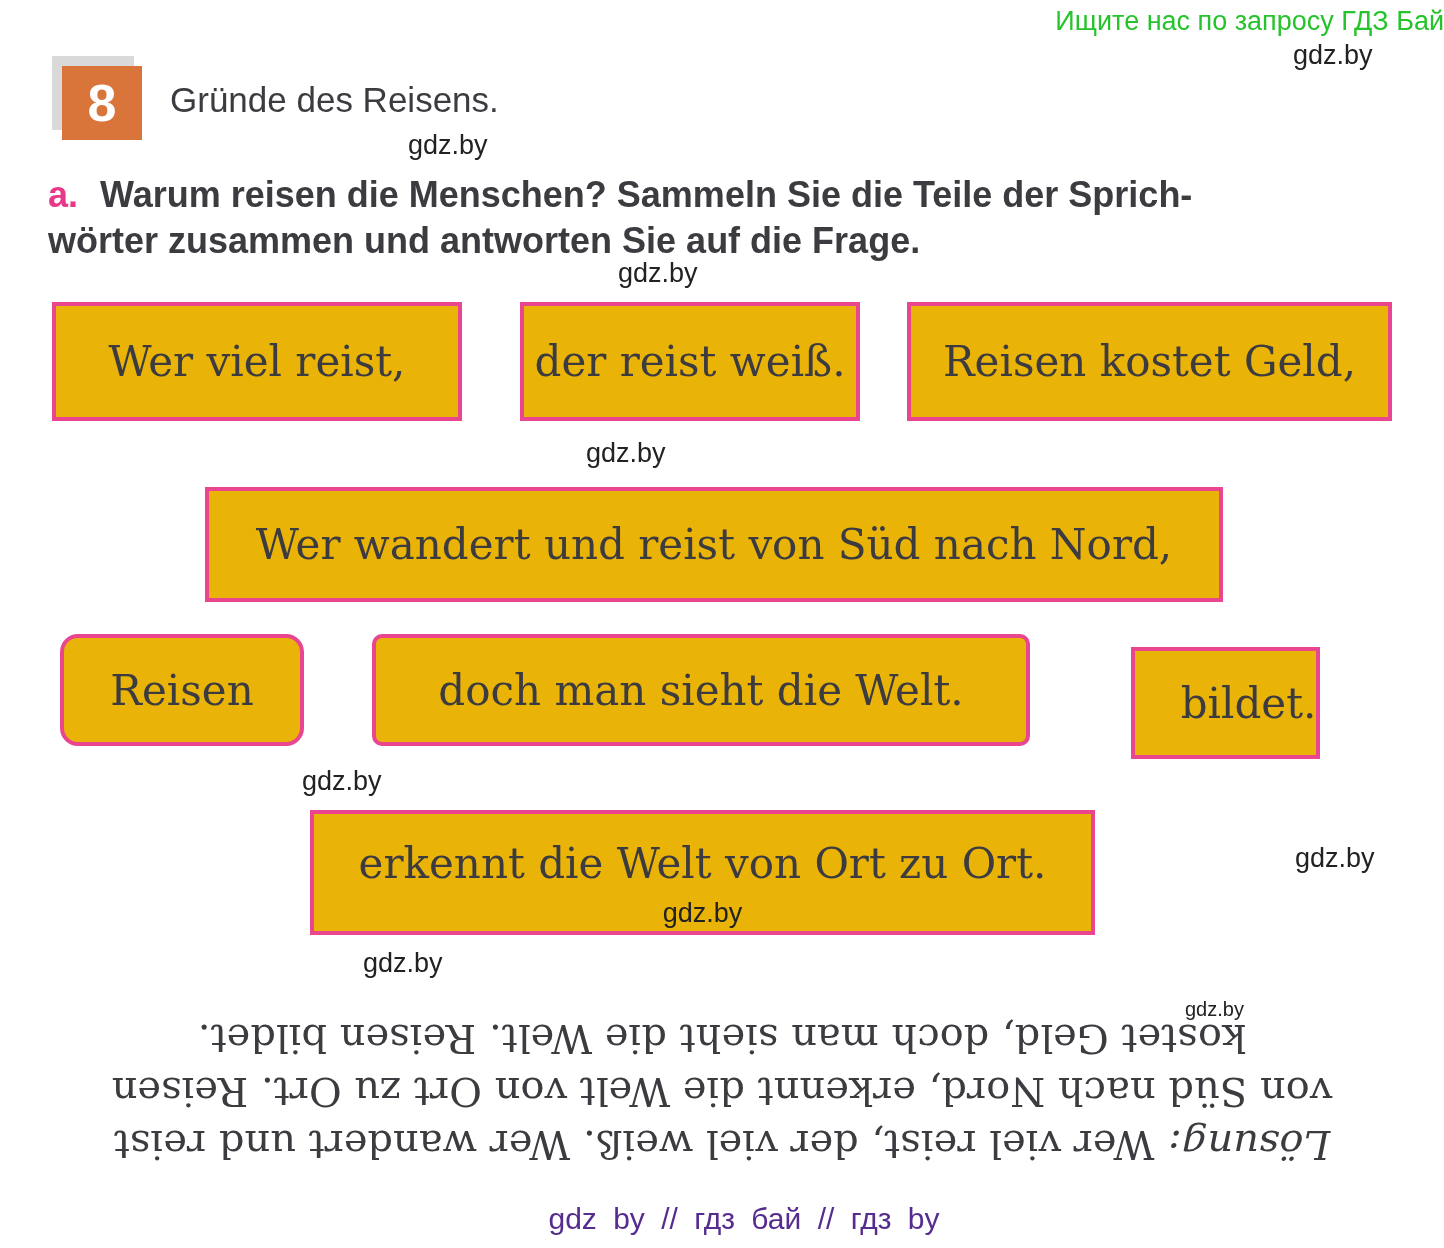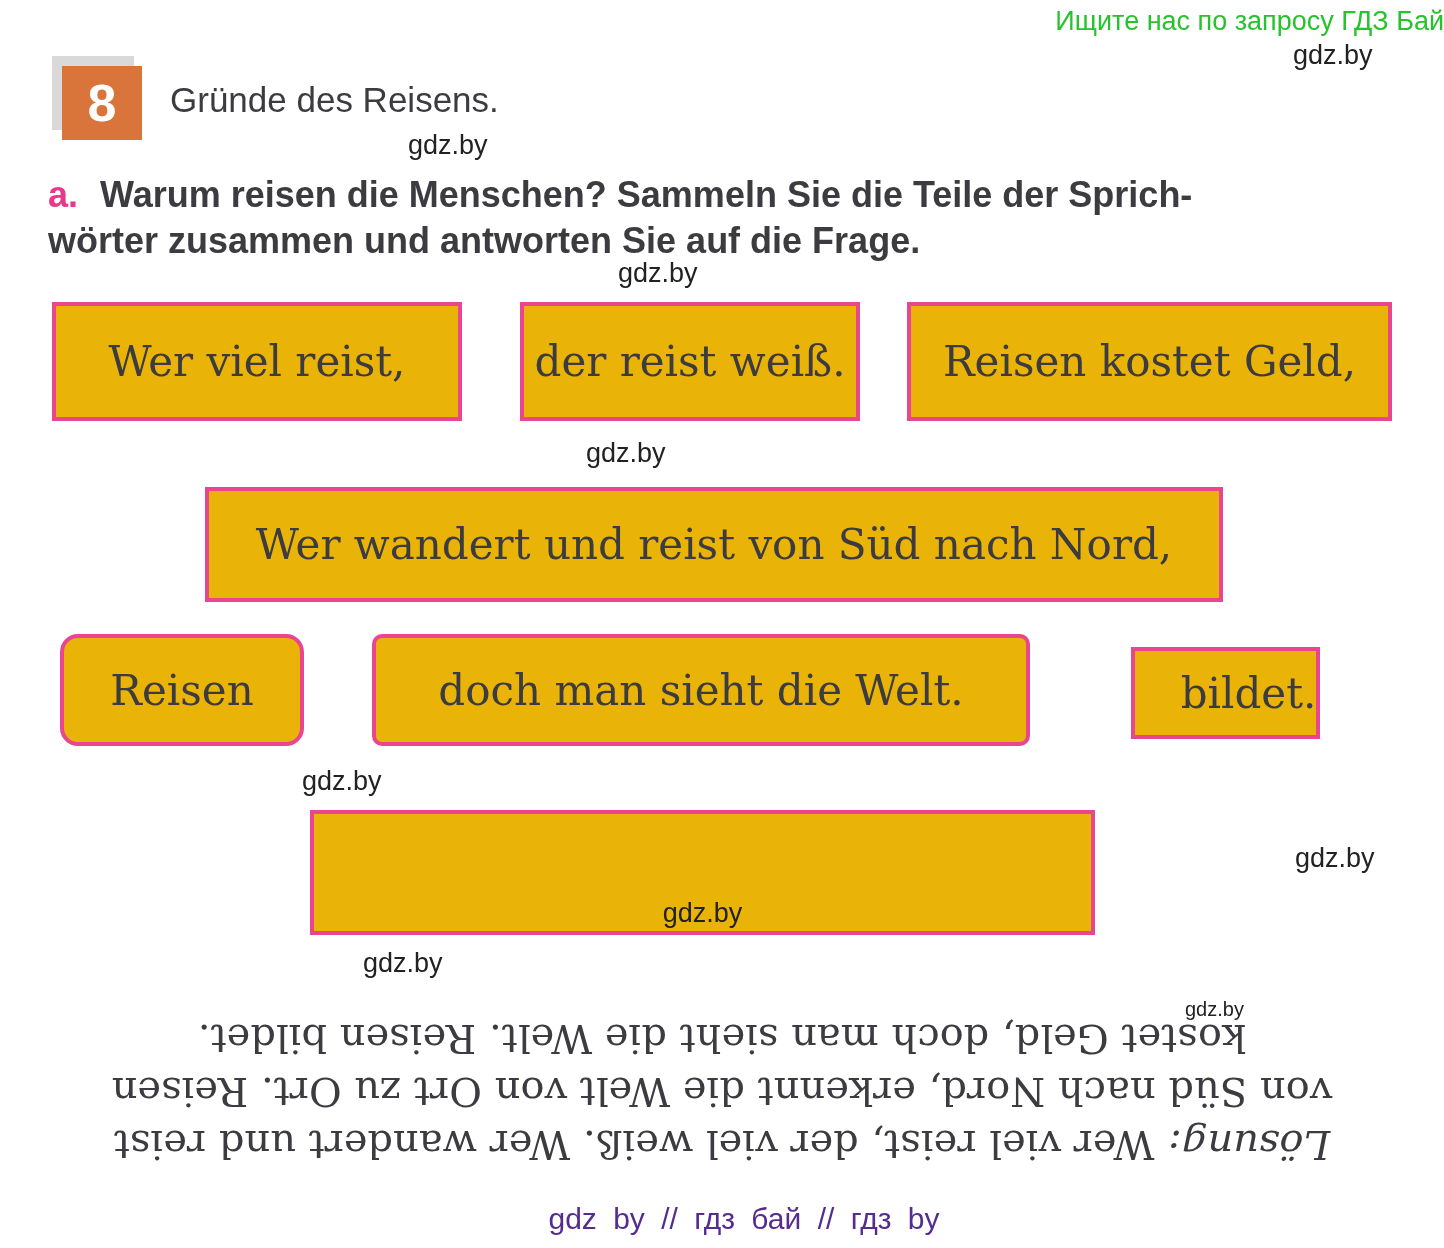--- a/index.html
+++ b/index.html
@@ -69,21 +69,21 @@
     color:var(--ink);
     white-space:nowrap;
     box-sizing:border-box;
   }
   .box1{left:52px;top:302px;width:410px;height:119px;}
   .box2{left:520px;top:302px;width:340px;height:119px;}
   .box3{left:907px;top:302px;width:485px;height:119px;}
   .box4{left:205px;top:467px;width:1018px;height:115px;margin-top:20px;}
   .box5{left:60px;top:634px;width:244px;height:112px;border-radius:18px;}
   .box6{left:372px;top:634px;width:658px;height:112px;border-radius:10px;}
-  .box7{left:1131px;top:647px;width:189px;height:92px;padding-left:46px;}
+  .box7{left:1131px;top:647px;width:189px;height:112px;padding-left:46px;}
   .box8{left:310px;top:810px;width:785px;height:125px;}
   .wm-inside{
     position:absolute;
     bottom:2px;left:0;width:100%;
     text-align:center;
     font-family:"Liberation Sans",sans-serif;
   }
   .solution{
     left:22px;top:1012px;width:1400px;
     transform:rotate(180deg);
@@ -148,20 +148,21 @@
 <div class="abs proverb box6">
   <span>doch man sieht die Welt.</span>
 </div>
 <div class="abs proverb box7">
   <span>bildet.</span>
 </div>
 
 <div class="abs wm" style="left:302px;top:766px;">gdz.by</div>
 
 <div class="abs proverb box8">
+  <span style="margin-bottom:18px;">erkennt die Welt von Ort zu Ort.</span>
   <span class="wm wm-inside">gdz.by</span>
 </div>
 
 <div class="abs wm" style="left:1295px;top:843px;">gdz.by</div>
 <div class="abs wm" style="left:363px;top:948px;">gdz.by</div>
 <div class="abs wm wm-small" style="left:1185px;top:998px;">gdz.by</div>
 
 <div class="abs solution">
   <div class="sol-line"><span class="sol-label">Lösung:</span><span>Wer viel reist, der viel weiß. Wer wandert und reist</span></div>
   <div class="sol-line">von Süd nach Nord, erkennt die Welt von Ort zu Ort. Reisen</div>

